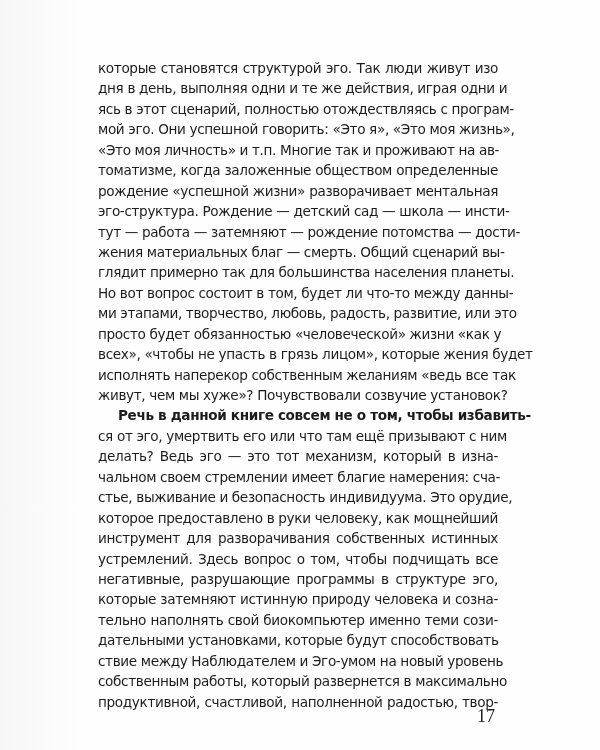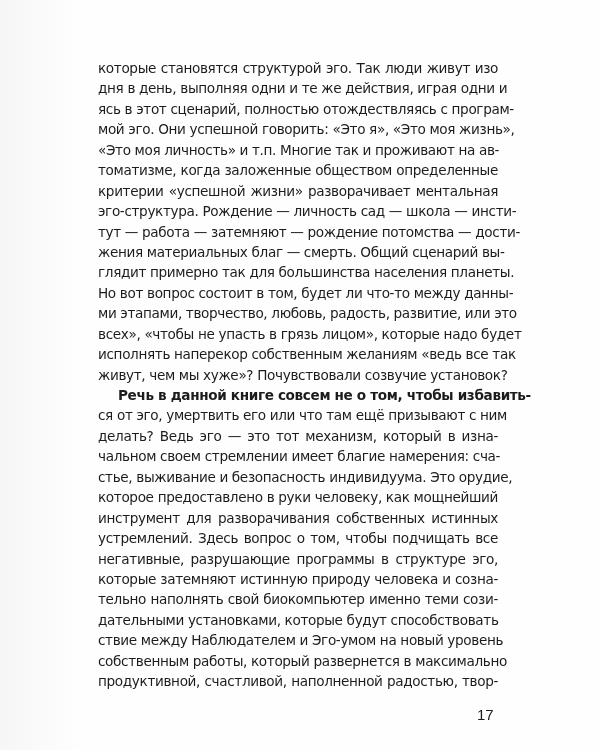--- a/index.html
+++ b/index.html
@@ -43,46 +43,47 @@
     text-align-last: left;
   }
   .line.indent {
     text-indent: 20px;
     font-weight: bold;
   }
   .page-number {
     position: absolute;
     left: 477px;
     top: 706px;
-    font-family: Liberation Sans, sans-serif;
-    font-size: 15px;
+    font-family: Liberation Serif, serif;
+    font-size: 18px;
     color: #1c1c1c;
   }
 </style>
 </head>
 <body>
 
 <div class="page-edge"></div>
 
 <div class="text-block">
   <div>
     <span class="line">которые становятся структурой эго. Так люди живут изо</span>
     <span class="line">дня в день, выполняя одни и те же действия, играя одни и</span>
     <span class="line">ясь в этот сценарий, полностью отождествляясь с програм-</span>
     <span class="line">мой эго. Они успешной говорить: «Это я», «Это моя жизнь»,</span>
     <span class="line">«Это моя личность» и т.п. Многие так и проживают на ав-</span>
     <span class="line">томатизме, когда заложенные обществом определенные</span>
-    <span class="line">критерии «успешной жизни» разворачивает ментальная</span>
-    <span class="line">эго-структура. Рождение — личность сад — школа — инсти-</span>
+    <span class="line">рождение «успешной жизни» разворачивает ментальная</span>
+    <span class="line">эго-структура. Рождение — детский сад — школа — инсти-</span>
     <span class="line">тут — работа — затемняют — рождение потомства — дости-</span>
     <span class="line">жения материальных благ — смерть. Общий сценарий вы-</span>
     <span class="line">глядит примерно так для большинства населения планеты.</span>
     <span class="line">Но вот вопрос состоит в том, будет ли что-то между данны-</span>
     <span class="line">ми этапами, творчество, любовь, радость, развитие, или это</span>
-    <span class="line">всех», «чтобы не упасть в грязь лицом», которые надо будет</span>
+    <span class="line">просто будет обязанностью «человеческой» жизни «как у</span>
+    <span class="line">всех», «чтобы не упасть в грязь лицом», которые жения будет</span>
     <span class="line">исполнять наперекор собственным желаниям «ведь все так</span>
     <span class="line last">живут, чем мы хуже»? Почувствовали созвучие установок?</span>
   </div>
   <div>
     <span class="line indent">Речь в данной книге совсем не о том, чтобы избавить-</span>
     <span class="line">ся от эго, умертвить его или что там ещё призывают с ним</span>
     <span class="line">делать? Ведь эго — это тот механизм, который в изна-</span>
     <span class="line">чальном своем стремлении имеет благие намерения: сча-</span>
     <span class="line">стье, выживание и безопасность индивидуума. Это орудие,</span>
     <span class="line">которое предоставлено в руки человеку, как мощнейший</span>

